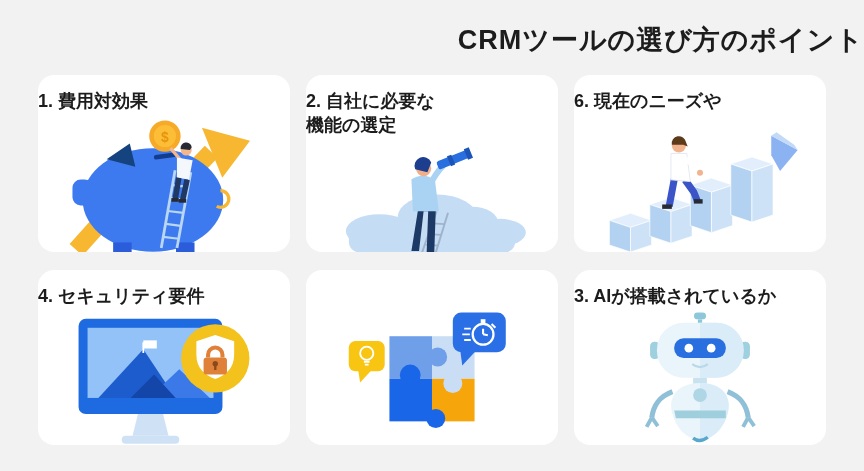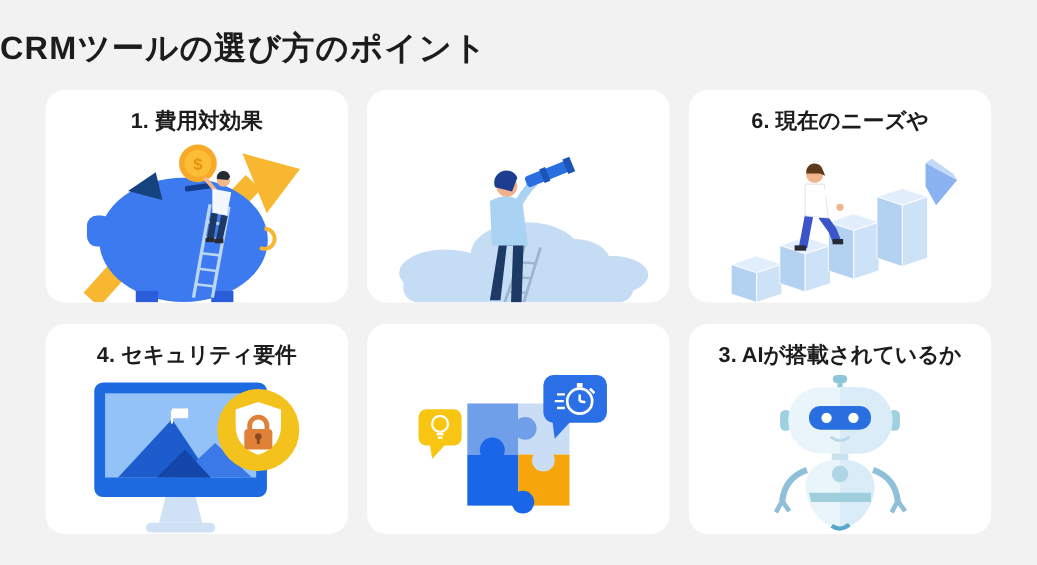--- a/index.html
+++ b/index.html
@@ -1,26 +1,26 @@
 <!DOCTYPE html>
 <html><head>
 <meta charset="utf-8">
 <style>
   * { margin:0; padding:0; box-sizing:border-box; }
   html,body { width:864px; height:471px; }
   body { font-family:"Liberation Sans","DejaVu Sans",sans-serif; background:#f2f2f2; }
   .page { position:relative; width:864px; height:471px; background:#f2f2f2; overflow:hidden; }
-  .title { position:absolute; top:22px; left:0; width:864px; text-align:left;
+  .title { position:absolute; top:22px; left:0; width:864px; text-align:right;
            font-size:27px; font-weight:bold; color:#1c1c1c; letter-spacing:1px; }
   .grid { position:absolute; top:75px; left:38px; width:788px;
           display:grid; grid-template-columns:252px 252px 252px;
           grid-template-rows:177px 175px; column-gap:16px; row-gap:18px; }
   .card { background:#ffffff; border-radius:16px; display:flex; flex-direction:column;
           overflow:hidden; }
-  .card-title { padding-top:14px; text-align:center; font-size:18px; font-weight:bold;
+  .card-title { padding-top:14px; font-size:18px; font-weight:bold;
                 color:#1c1c1c; line-height:1.35; }
   .card-title span { display:block; }
   .illus { flex:1; display:flex; align-items:flex-end; justify-content:center; overflow:hidden; }
   .illus svg { max-width:100%; max-height:100%; display:block; }
 </style>
 </head>
 <body>
 
 <div class="page">
   <h1 class="title">CRMツールの選び方のポイント</h1>
@@ -68,20 +68,24 @@
             <path d="M133 39 a6 6 0 0 1 12 -2 l-2 3 Z" fill="#262a33"></path>
             <path d="M131 70 L127 94 M140 72 L135 95" stroke="#1f3864" stroke-width="6" fill="none"></path>
             <rect x="123" y="92" width="8" height="4" fill="#262a33"></rect>
             <rect x="131" y="93" width="8" height="4" fill="#262a33"></rect>
           </g>
         </svg>
       </div>
     </div>
 
     <div class="card">
+      <div class="card-title">
+        <span>2. 自社に必要な</span>
+        <span>機能の選定</span>
+      </div>
       <div class="illus">
         <svg viewBox="0 0 230 150" width="218" height="132">
           <g fill="#c5ddf4">
             <ellipse cx="46" cy="122" rx="44" ry="22"></ellipse>
             <ellipse cx="122" cy="104" rx="52" ry="30"></ellipse>
             <ellipse cx="168" cy="112" rx="34" ry="22"></ellipse>
             <ellipse cx="204" cy="124" rx="34" ry="18"></ellipse>
             <rect x="6" y="118" width="218" height="32" rx="14"></rect>
           </g>
           <g stroke="#9fb4cc">

